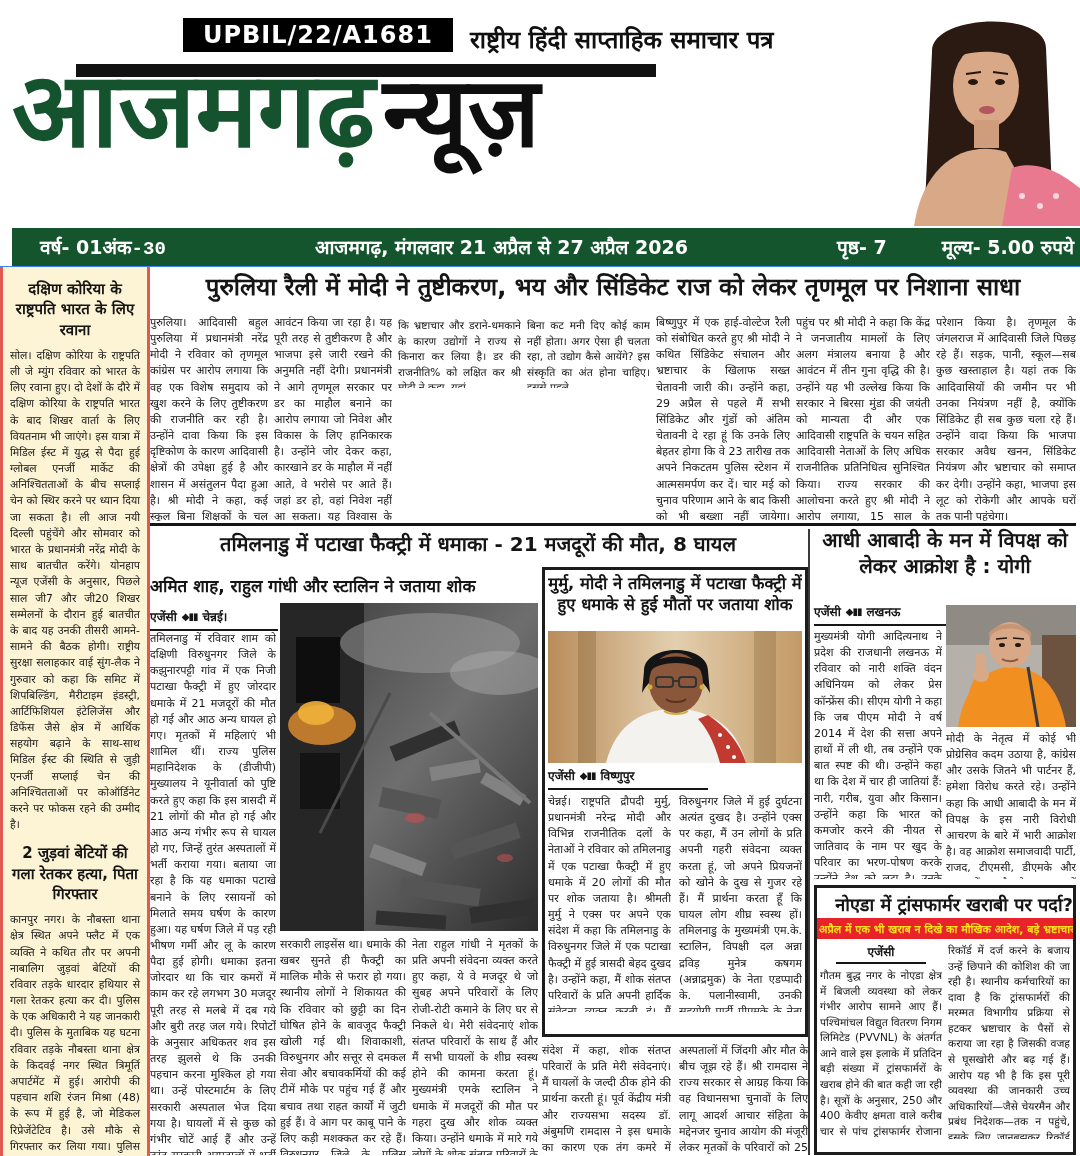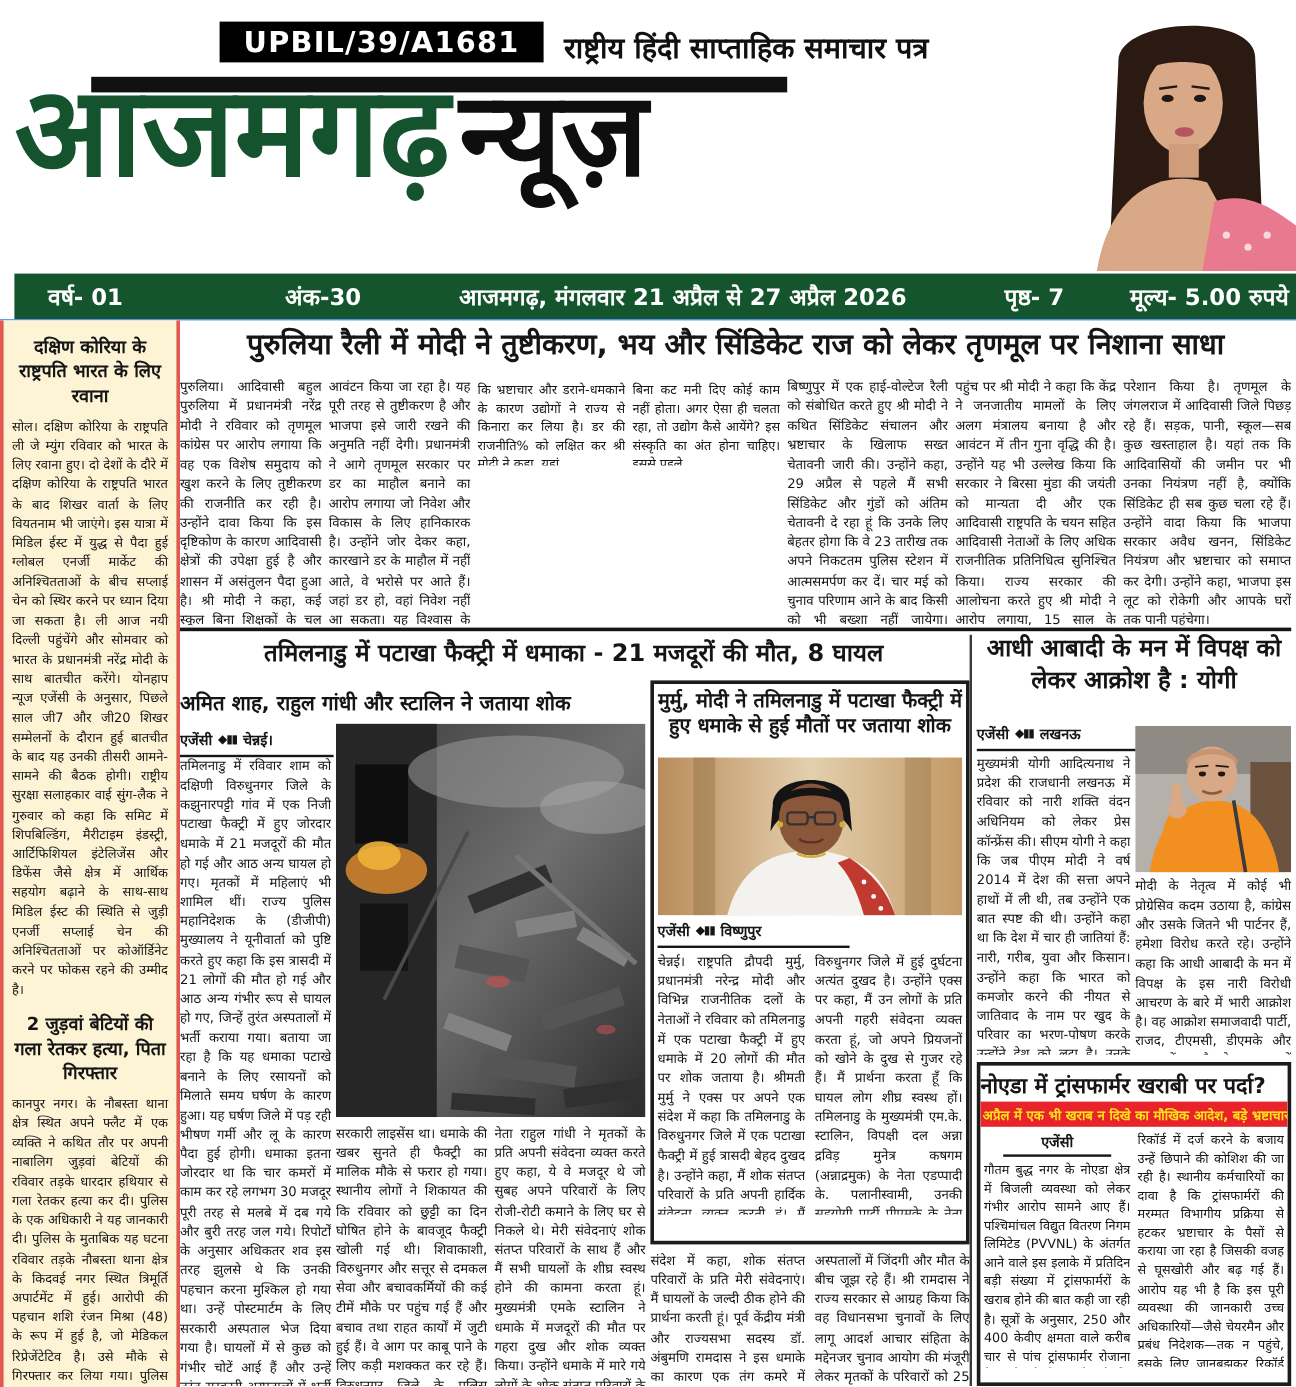--- a/index.html
+++ b/index.html
@@ -13,21 +13,21 @@
   .tagline{position:absolute;left:470px;top:22px;font-size:24px;font-weight:800;color:#101010;white-space:nowrap;}
   .shiro-bar{position:absolute;left:76px;top:64px;width:580px;height:13px;background:#111;}
   .title-row{position:absolute;left:12px;top:58px;line-height:1;white-space:nowrap;}
   .title-red{font-size:104px;font-weight:800;color:#14532d;}
   .title-black{font-size:97px;font-weight:800;color:#0e0e0e;margin-left:8px;}
   .model-photo{position:absolute;right:0;top:0;width:186px;height:226px;overflow:hidden;}
 
   
   .infobar{position:absolute;top:228px;left:12px;width:1080px;height:38px;background:#14552e;color:#fff;
            display:flex;align-items:center;font-weight:700;font-size:19px;}
-  .ib-year{margin-left:28px;} .ib-issue{margin-left:135px;} .ib-date{flex:1;text-align:center;}
+  .ib-year{margin-left:28px;} .ib-issue{font-family:Liberation Mono, monospace;} .ib-date{flex:1;text-align:center;}
   .ib-pages{margin-right:55px;} .ib-price{margin-right:18px;}
 
   
   .content{position:absolute;top:266px;left:0;width:1080px;height:1116px;border-top:1px solid #3b82f6;
            box-sizing:border-box;display:flex;}
   .sidebar{width:150px;height:100%;background:#fdf4d6;border-left:3px solid #e05a52;border-right:3px solid #e05a52;
            box-sizing:border-box;padding:10px 7px;overflow:hidden;}
   .side-title{font-size:15px;font-weight:800;text-align:center;line-height:1.35;margin:2px 0 8px;}
   .side-title2{margin-top:10px;}
   .side-body{font-size:10.8px;line-height:1.5;text-align:justify;}
@@ -77,35 +77,35 @@
   .yogi-block{position:absolute;left:664px;top:260px;width:262px;height:628px;}
   .yogi-headline{font-size:20px;font-weight:800;text-align:center;line-height:1.3;height:72px;overflow:hidden;}
   .y-byline{width:160px;margin-top:4px;}
   .yogi-photo{position:absolute;right:0;top:78px;width:130px;height:122px;overflow:hidden;}
   .y-col1{position:absolute;left:0;top:102px;width:128px;height:250px;}
   .y-col2{position:absolute;right:0;top:204px;width:130px;height:148px;}
 
   
   .noida-box{position:absolute;left:0;top:358px;width:262px;height:270px;border:3px solid #1c1c1c;
              box-sizing:border-box;overflow:hidden;background:#fff;}
-  .noida-headline{font-size:18px;font-weight:800;text-align:left;white-space:nowrap;overflow:hidden;padding:4px 0 2px;}
+  .noida-headline{font-size:18px;font-weight:800;text-align:right;white-space:nowrap;overflow:hidden;padding:4px 0 2px;}
   .noida-strap{background:#e8232a;color:#ffe11a;font-size:11px;font-weight:700;text-align:center;
                white-space:nowrap;overflow:hidden;padding:3px 2px;}
   .noida-cols{display:flex;gap:6px;padding:4px 3px;}
   .n-col{flex:1;font-size:10.6px;height:196px;}
   .n-byline{font-size:12px;font-weight:700;text-align:center;border-bottom:2px solid #161616;
             margin:0 16px 4px;padding-bottom:2px;}
 </style>
 </head>
 <body>
 
 <div class="page">
 
   <header class="masthead">
-    <div class="reg-badge">UPBIL/39/A1681</div>
+    <div class="reg-badge">UPBIL/22/A1681</div>
     <div class="tagline">राष्ट्रीय हिंदी साप्ताहिक समाचार पत्र</div>
     <div class="shiro-bar"></div>
     <div class="title-row">
       <span class="title-red">आजमगढ़</span><span class="title-black">न्यूज़</span>
     </div>
     <div class="model-photo">
       <svg width="186" height="226" viewBox="0 0 186 226">
         <rect width="186" height="226" fill="#ffffff"></rect>
         <path d="M38,52 C36,14 152,10 152,48 L158,190 L128,226 L30,226 Z" fill="#2a1a12"></path>
         <path d="M20,226 C30,162 72,140 112,152 L152,226 Z" fill="#d9a886"></path>

